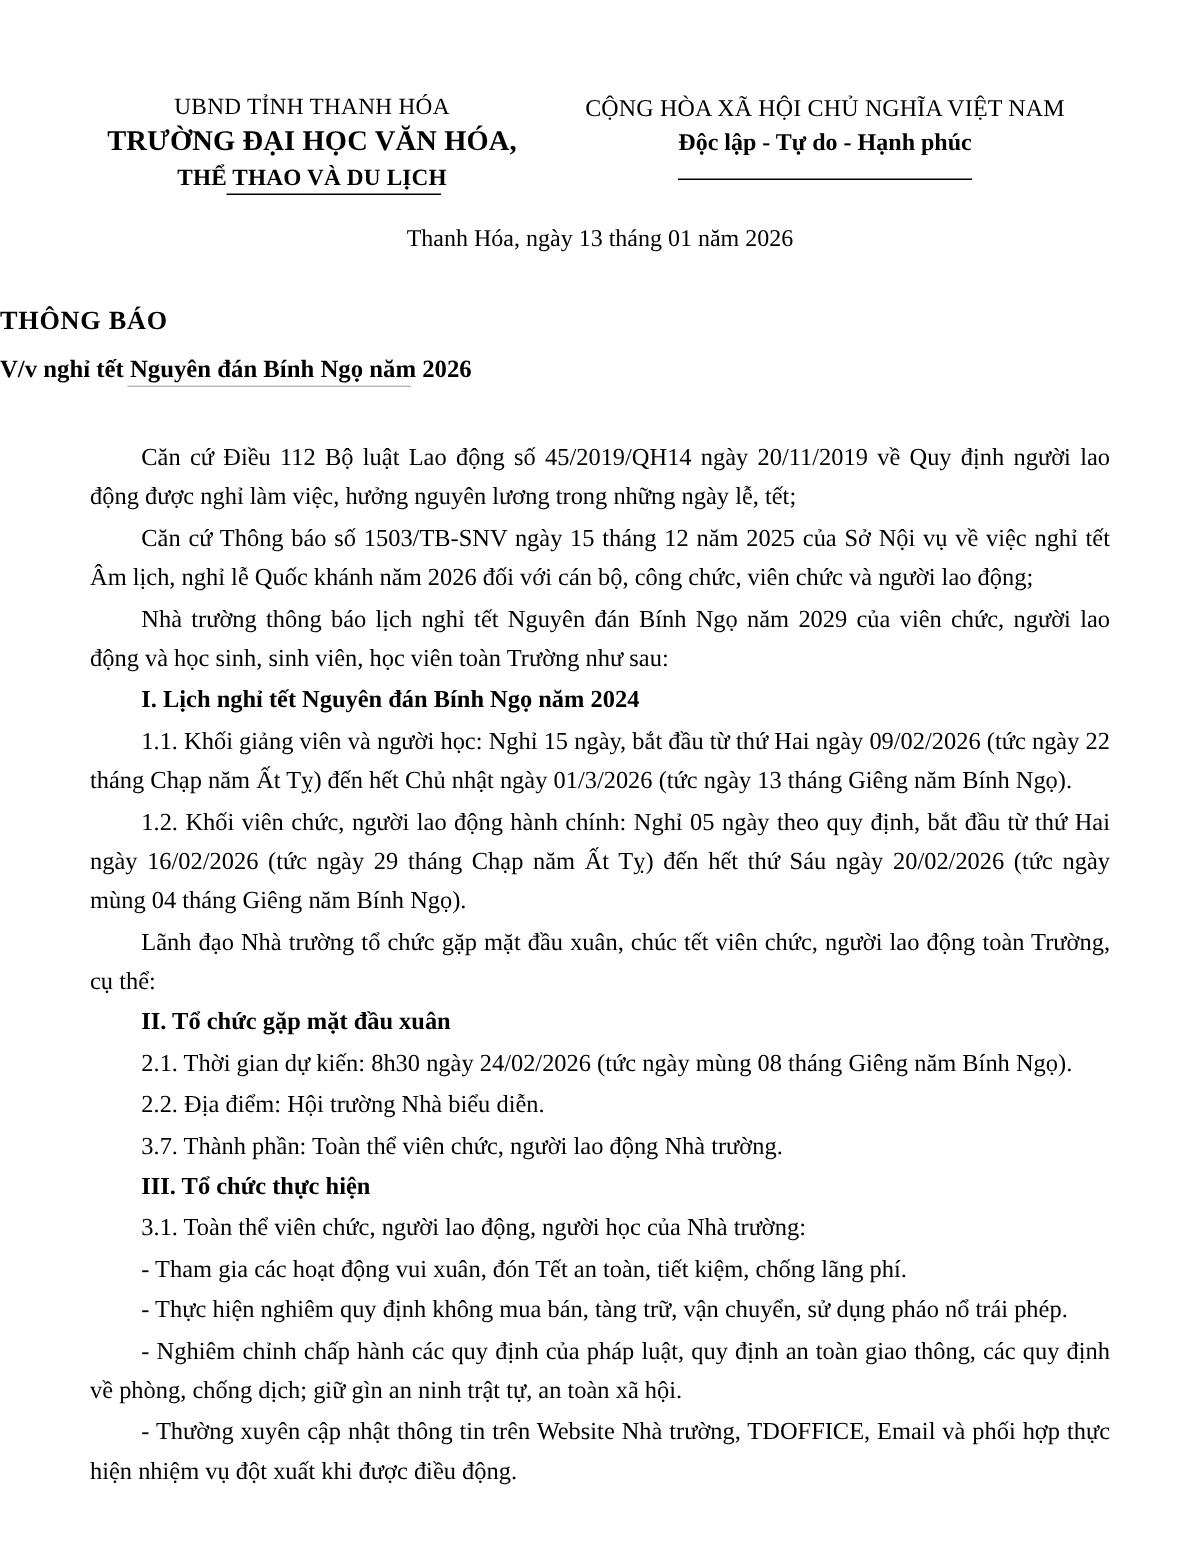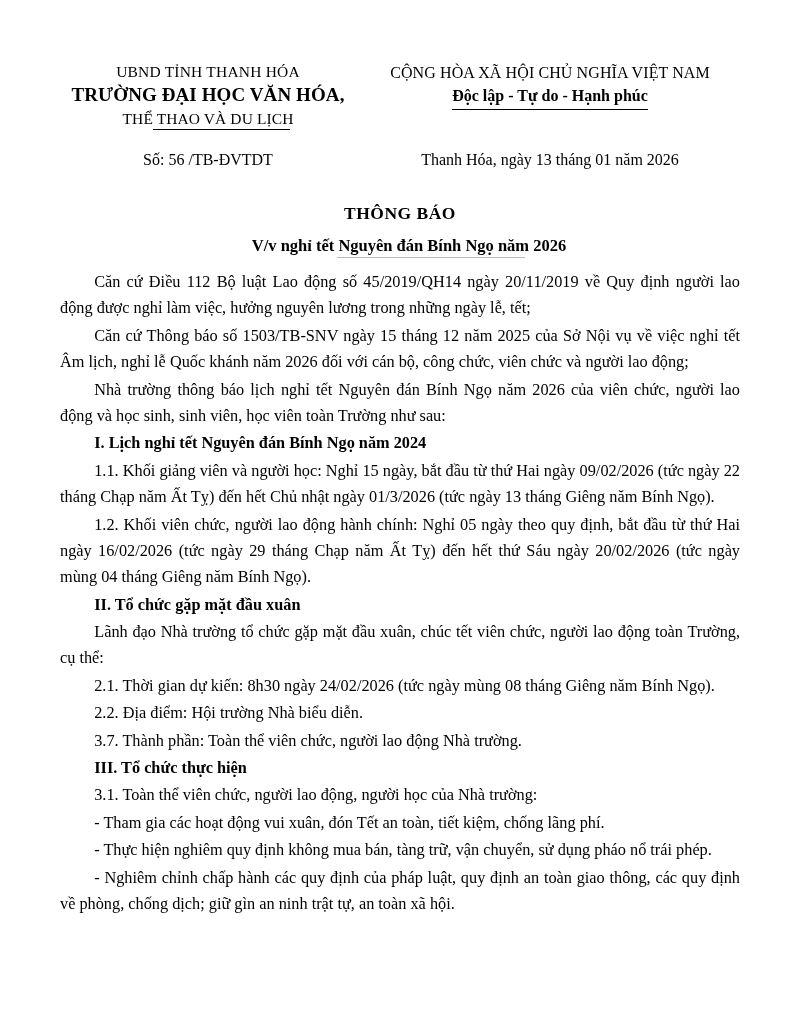--- a/index.html
+++ b/index.html
@@ -46,21 +46,21 @@
     font-size: 15.5px;
     letter-spacing: 0.2px;
   }
   .hdr-org-bold {
     font-size: 19px;
     font-weight: bold;
     letter-spacing: 0.1px;
   }
   .hdr-org-bold-underlined {
     font-size: 15.5px;
-    font-weight: normal;
+    font-weight: bold;
     letter-spacing: 0.1px;
     display: inline-block;
     position: relative;
   }
   .hdr-org-bold-underlined::after {
     content: "";
     position: absolute;
     left: 18%;
     right: 2%;
     bottom: -1px;
@@ -69,21 +69,21 @@
   .hdr-nation {
     font-size: 16px;
     font-weight: normal;
     letter-spacing: 0.1px;
   }
   .hdr-motto {
     font-size: 16px;
     font-weight: bold;
     display: inline-block;
     border-bottom: 1.4px solid #000;
-    padding-bottom: 3px;
+    padding-bottom: 13px;
     margin-top: 2px;
   }
 
   .doc-subheader {
     display: flex;
     flex-direction: row;
     align-items: flex-start;
     padding: 22px 58px 0 58px;
     box-sizing: border-box;
   }
@@ -93,48 +93,46 @@
     font-size: 16px;
   }
   .sub-right {
     flex: 1;
     text-align: center;
     font-size: 16px;
   }
 
   
   .doc-title-block {
-    text-align: center;
     margin-top: 34px;
   }
   .doc-title {
     font-size: 17.5px;
     font-weight: bold;
     letter-spacing: 0.5px;
   }
   .doc-subtitle {
     font-size: 16.5px;
     font-weight: bold;
     margin-top: 12px;
     display: inline-block;
     position: relative;
-    margin-left: 18px;
   }
   .doc-subtitle::after {
     content: "";
     position: absolute;
     left: 27%;
     right: 13%;
     bottom: -2px;
     border-bottom: 1px solid #b9b9b9;
   }
 
   
   .doc-body {
-    margin-top: 13px;
+    margin-top: 36px;
     padding: 0 60px 0 60px;
     box-sizing: border-box;
   }
   .para {
     font-size: 16.3px;
     line-height: 1.62;
     text-align: justify;
     text-indent: 2.1em;
     margin: 0 0 1px 0;
     -webkit-hyphens: none;
@@ -160,41 +158,41 @@
       <div class="hdr-org-bold">TRƯỜNG ĐẠI HỌC VĂN HÓA,</div>
       <div><span class="hdr-org-bold-underlined">THỂ THAO VÀ DU LỊCH</span></div>
     </div>
     <div class="hdr-right">
       <div class="hdr-nation">CỘNG HÒA XÃ HỘI CHỦ NGHĨA VIỆT NAM</div>
       <div><span class="hdr-motto">Độc lập - Tự do - Hạnh phúc</span></div>
     </div>
   </div>
 
   <div class="doc-subheader">
-    <div class="sub-left">Số: 56  /TB-ĐVTDT</div>
     <div class="sub-right">Thanh Hóa, ngày 13  tháng  01  năm 2026</div>
   </div>
 
   <div class="doc-title-block">
     <div class="doc-title">THÔNG BÁO</div>
     <div><span class="doc-subtitle">V/v nghỉ tết Nguyên đán Bính Ngọ năm 2026</span></div>
   </div>
 
   <div class="doc-body">
     <p class="para">Căn cứ Điều 112 Bộ luật Lao động số 45/2019/QH14 ngày 20/11/2019 về Quy định người lao động được nghỉ làm việc, hưởng nguyên lương trong những ngày lễ, tết;</p>
     <p class="para">Căn cứ Thông báo số 1503/TB-SNV ngày 15 tháng 12 năm 2025 của Sở Nội vụ về việc nghỉ tết Âm lịch, nghỉ lễ Quốc khánh năm 2026 đối với cán bộ, công chức, viên chức và người lao động;</p>
-    <p class="para">Nhà trường thông báo lịch nghỉ tết Nguyên đán Bính Ngọ năm 2026 của viên chức, người lao động và học sinh, sinh viên, học viên toàn Trường như sau:</p>
+    <p class="para">Nhà trường thông báo lịch nghỉ tết Nguyên đán Bính Ngọ năm 2029 của viên chức, người lao động và học sinh, sinh viên, học viên toàn Trường như sau:</p>
     <p class="para section">I. Lịch nghỉ tết Nguyên đán Bính Ngọ năm 2024</p>
     <p class="para">1.1. Khối giảng viên và người học: Nghỉ 15 ngày, bắt đầu từ thứ Hai ngày 09/02/2026 (tức ngày 22 tháng Chạp năm Ất Tỵ) đến hết Chủ nhật ngày 01/3/2026 (tức ngày 13 tháng Giêng năm Bính Ngọ).</p>
     <p class="para">1.2. Khối viên chức, người lao động hành chính: Nghỉ 05 ngày theo quy định, bắt đầu từ thứ Hai ngày 16/02/2026 (tức ngày 29 tháng Chạp năm Ất Tỵ) đến hết thứ Sáu ngày 20/02/2026 (tức ngày mùng 04 tháng Giêng năm Bính Ngọ).</p>
+    <p class="para">Lãnh đạo Nhà trường tổ chức gặp mặt đầu xuân, chúc tết viên chức, người lao động toàn Trường, cụ thể:</p>
     <p class="para section">II. Tổ chức gặp mặt đầu xuân</p>
-    <p class="para">Lãnh đạo Nhà trường tổ chức gặp mặt đầu xuân, chúc tết viên chức, người lao động toàn Trường, cụ thể:</p>
     <p class="para">2.1. Thời gian dự kiến: 8h30 ngày 24/02/2026 (tức ngày mùng 08 tháng Giêng năm Bính Ngọ).</p>
     <p class="para">2.2. Địa điểm: Hội trường Nhà biểu diễn.</p>
     <p class="para">3.7. Thành phần: Toàn thể viên chức, người lao động Nhà trường.</p>
     <p class="para section">III. Tổ chức thực hiện</p>
     <p class="para">3.1. Toàn thể viên chức, người lao động, người học của Nhà trường:</p>
     <p class="para bullet">- Tham gia các hoạt động vui xuân, đón Tết an toàn, tiết kiệm, chống lãng phí.</p>
     <p class="para bullet">- Thực hiện nghiêm quy định không mua bán, tàng trữ, vận chuyển, sử dụng pháo nổ trái phép.</p>
     <p class="para bullet">- Nghiêm chỉnh chấp hành các quy định của pháp luật, quy định an toàn giao thông, các quy định về phòng, chống dịch; giữ gìn an ninh trật tự, an toàn xã hội.</p>
+    <p class="para bullet">- Thường xuyên cập nhật thông tin trên Website Nhà trường, TDOFFICE, Email và phối hợp thực hiện nhiệm vụ đột xuất khi được điều động.</p>
   </div>
 
 </div>
 
 </body></html>

